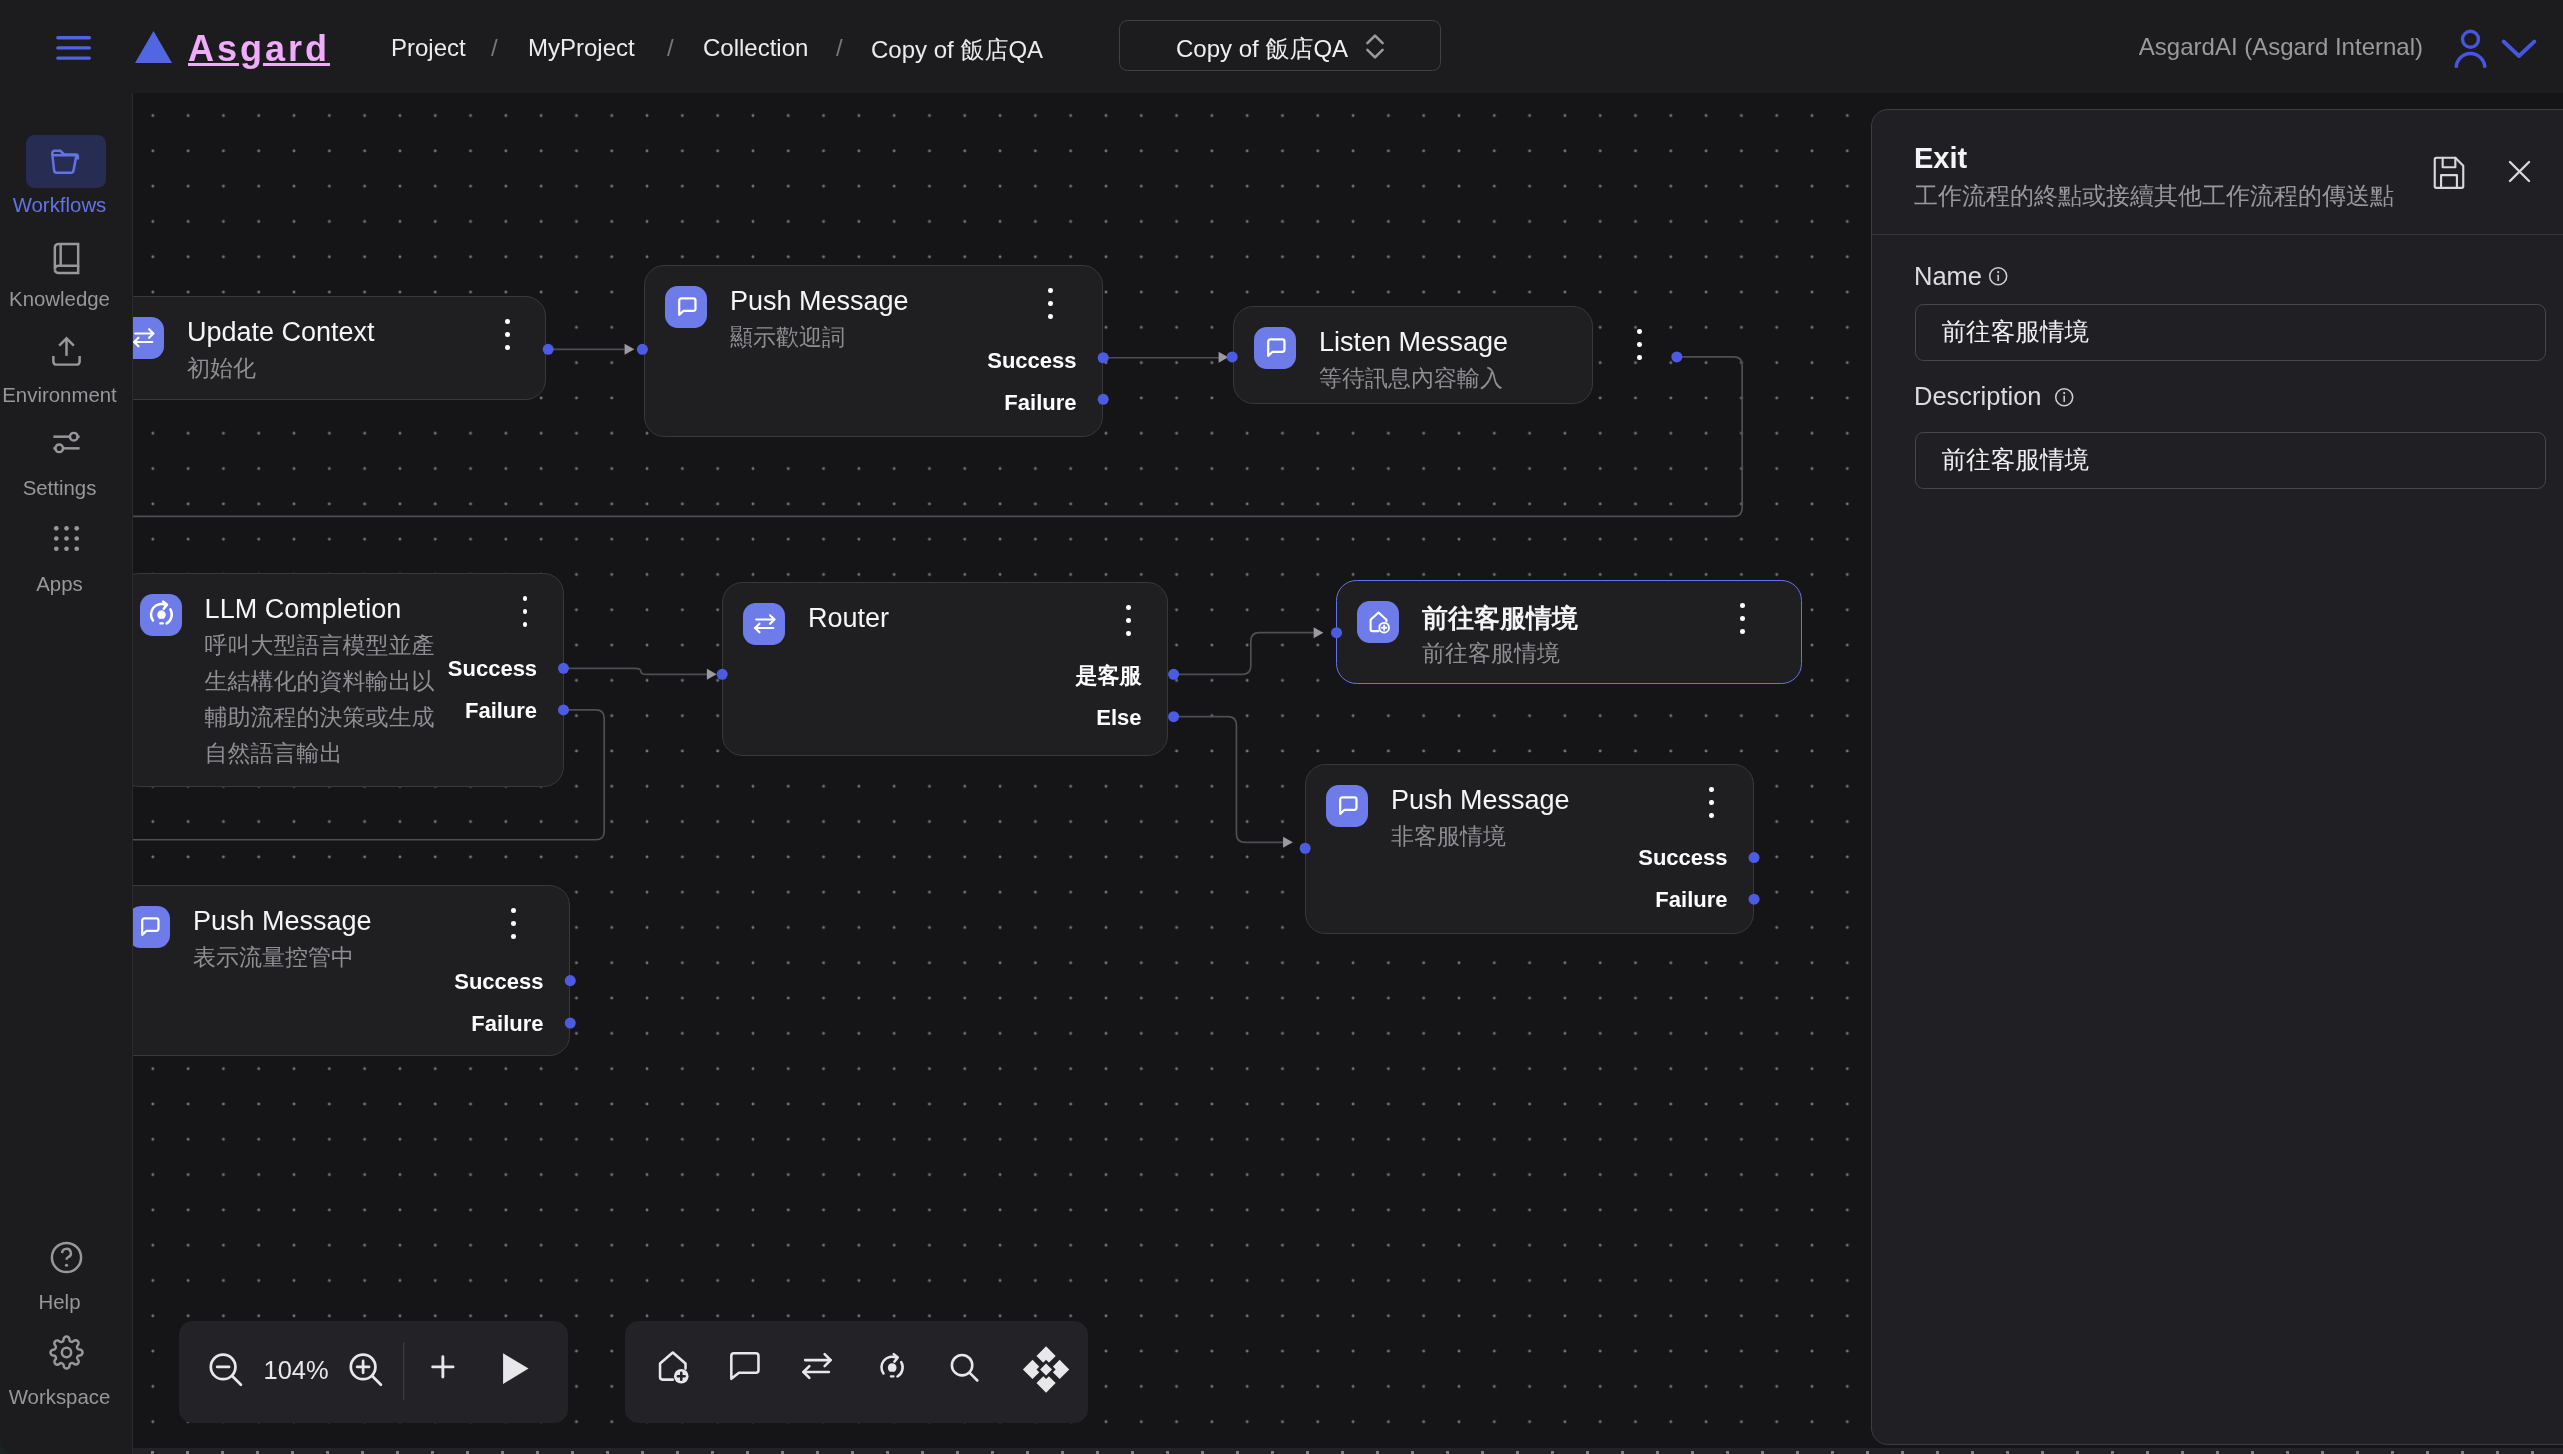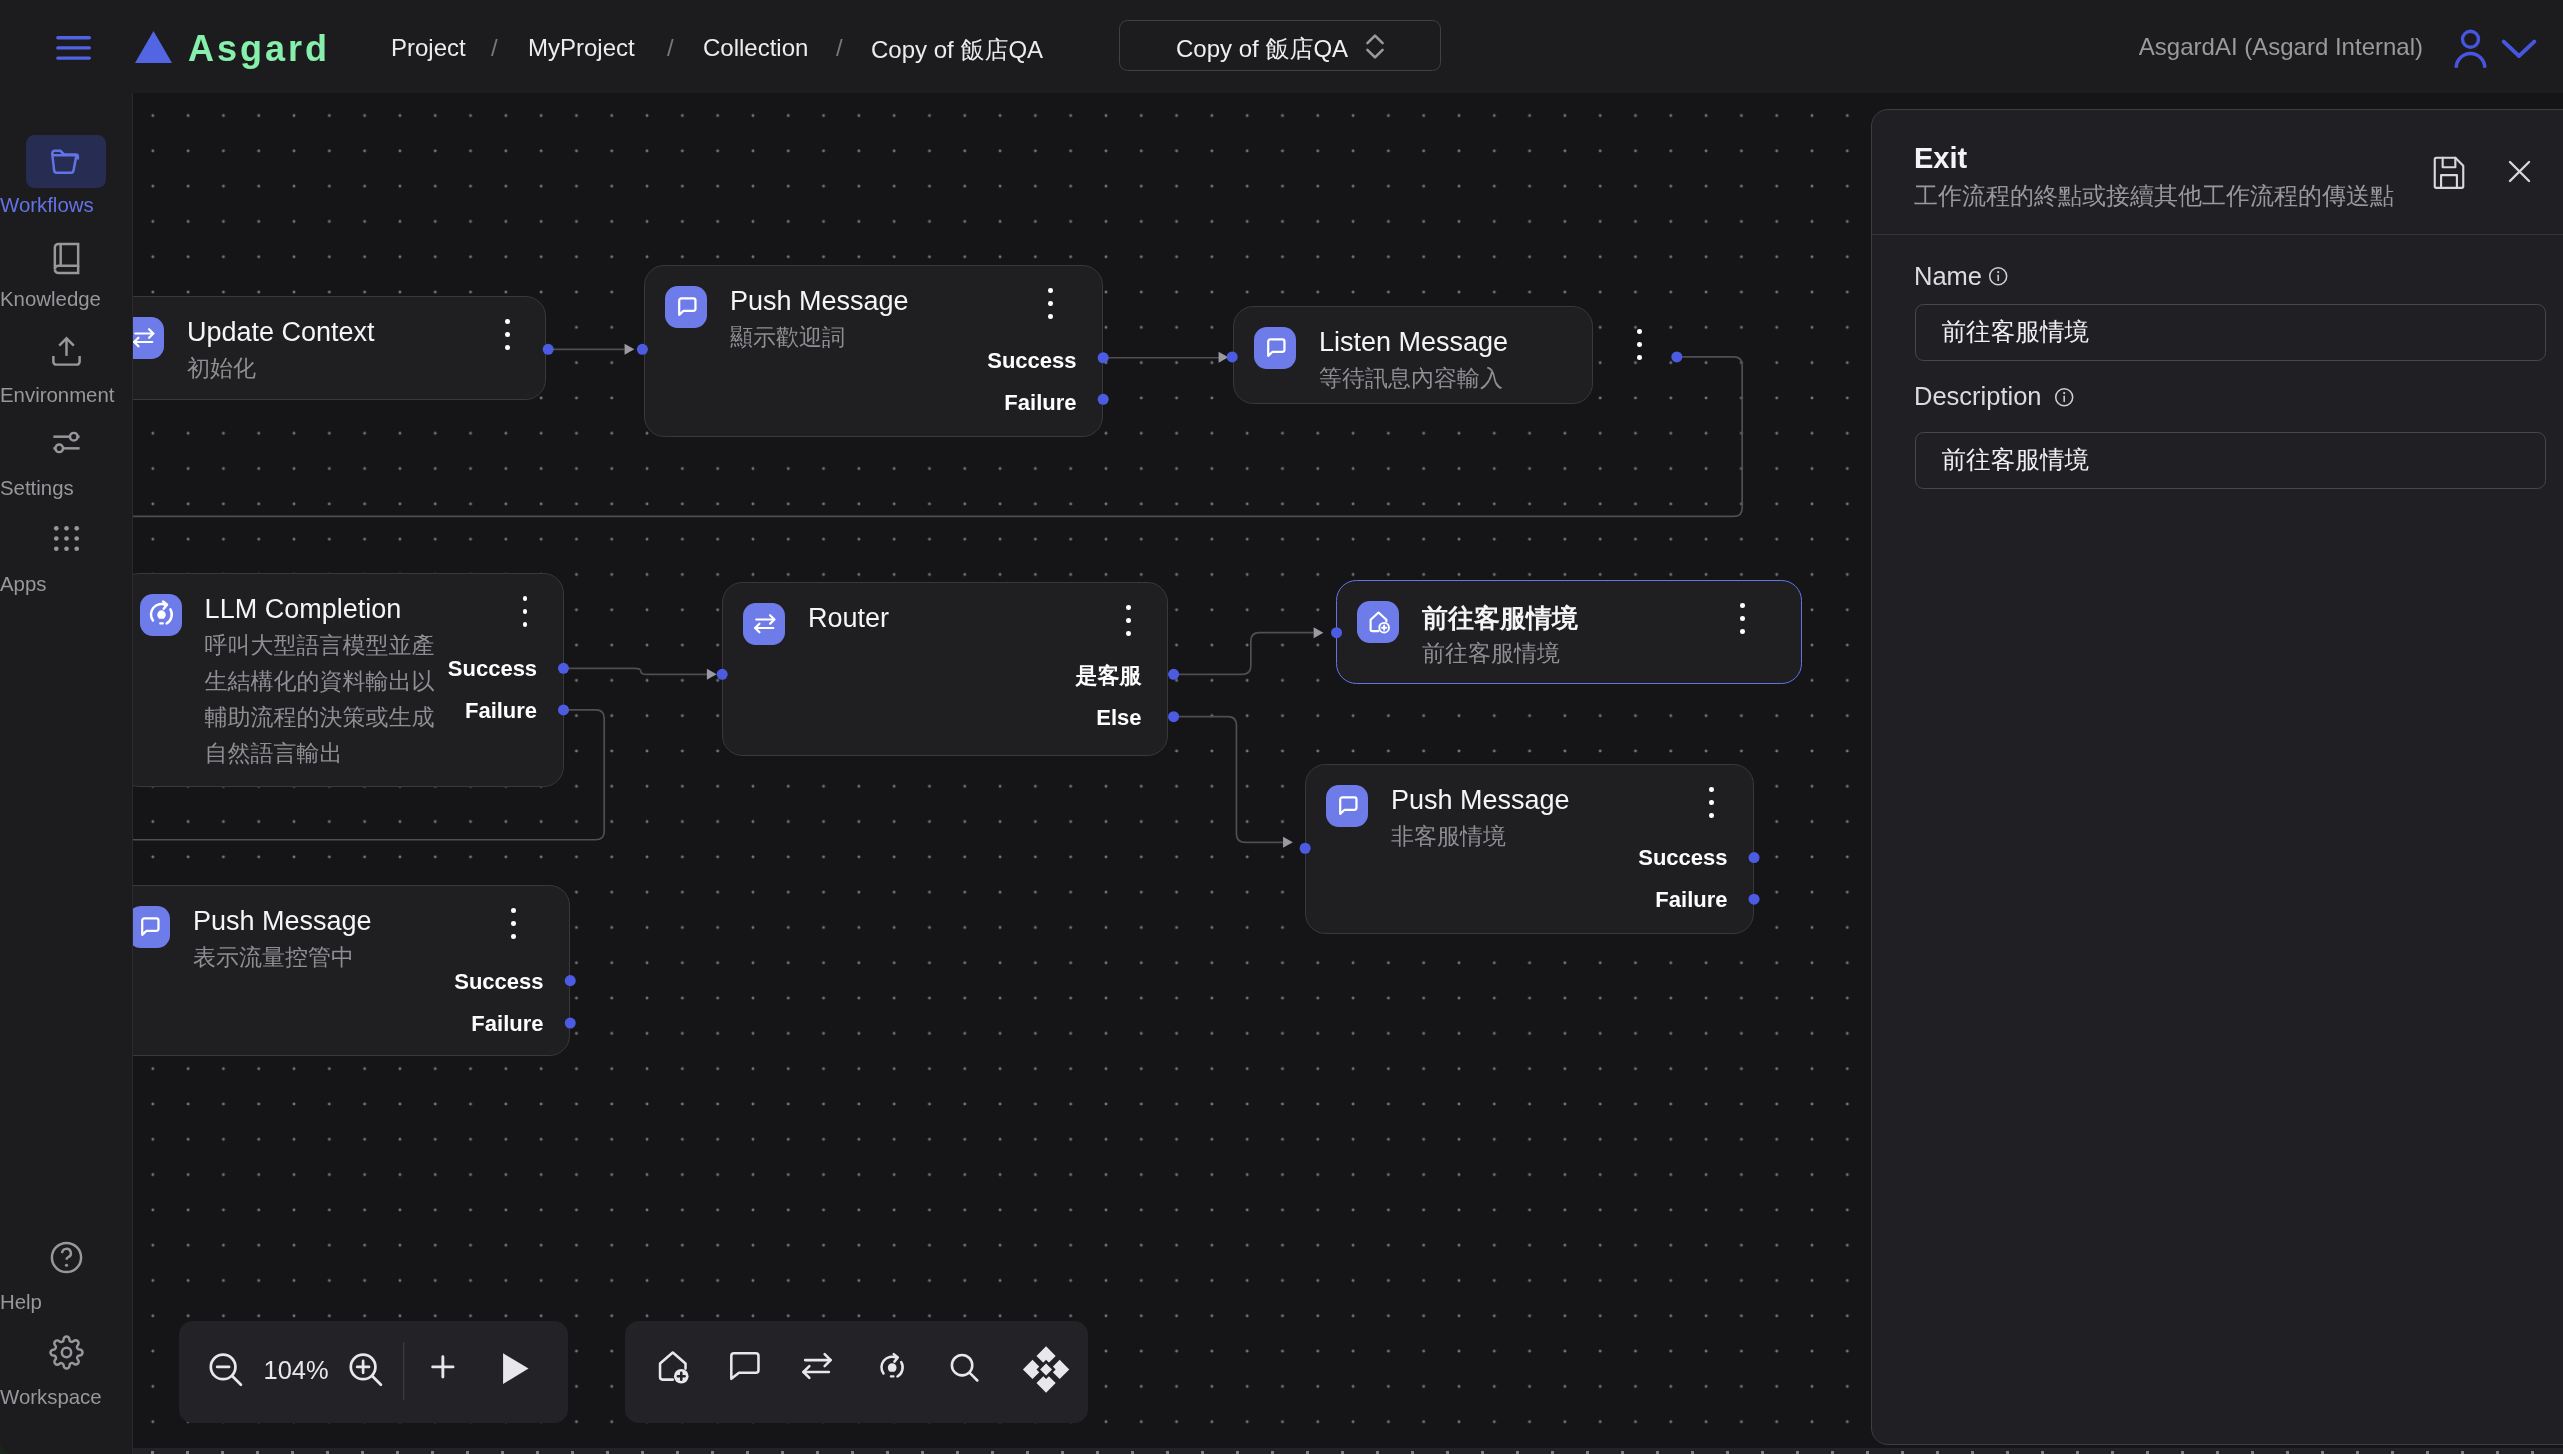--- a/index.html
+++ b/index.html
@@ -11,21 +11,21 @@
   .crumb { position:absolute; top:34px; font-size:24px; color:#ececee; white-space:nowrap; }
   .slash { color:#77777c; }
   #dropdown { position:absolute; left:1119px; top:20.4px; width:322px; height:51px;
     border:1.3px solid #404045; border-radius:8.5px; }
   #dropdown span { position:absolute; left:56px; top:12px; font-size:24px; color:#f0f0f2; }
   #acct { position:absolute; top:33px; right:140px; font-size:24px; color:#9a9a9e; }
   
   #sidebar { position:absolute; left:0; top:93px; width:133px; height:1362px; background:#1c1c1e; border-right:0.8px solid #2a2a2d;
      z-index:20; border-radius:0 0 0 15.3px; }
   #greencorner { position:absolute; left:0; top:1438px; width:13.6px; height:17px; background:#17251c; z-index:19;}
-  .sbitem { position:absolute; left:0; width:119px; text-align:left; font-size:20.4px; color:#97979c; }
+  .sbitem { position:absolute; left:0; width:119px; text-align:center; font-size:20.4px; color:#97979c; }
   .sbicon { position:absolute; left:49px; width:35px; height:35px; }
   #wfbox { position:absolute; left:25.5px; top:42px; width:80px; height:53px; background:#272d52; border-radius:8.5px; }
   
   #canvas { position:absolute; left:133px; top:93px; width:2430px; height:1362px; overflow:hidden;
     background:#151517; z-index:1; }
   #bstrip { position:absolute; left:0px; top:1355px; width:2430px; height:7.6px; background:#232327; }
   #bticks { position:absolute; left:0px; top:1358px; width:2430px; height:4.2px;
     background:repeating-linear-gradient(90deg,#232327 0px,#232327 18px,#7d7d82 18px,#7d7d82 21px,#232327 21px,#232327 35px); }
   
   .node { position:absolute; background:#1f1f22; border:1.3px solid #38383d; border-radius:20.4px; }
@@ -56,21 +56,21 @@
 
 <div id="topbar">
   <svg class="abs" style="left:56px;top:36px" width="36" height="25.5" viewBox="0 0 42 30">
     <rect x="0" y="0" width="41" height="4" rx="2" fill="#5063e3"></rect>
     <rect x="0" y="12" width="41" height="4" rx="2" fill="#5063e3"></rect>
     <rect x="0" y="24" width="41" height="4" rx="2" fill="#5063e3"></rect>
   </svg>
   <svg class="abs" style="left:135px;top:31px" width="37" height="32" viewBox="0 0 44 38">
     <polygon points="22,0 44,38 0,38" fill="#5265e2"></polygon>
   </svg>
-  <div class="abs" style="left:188px;top:28px;font-size:36px;font-weight:bold;color:#86efac;letter-spacing:3px;">Asgard</div>
+  <div class="abs" style="left:188px;top:28px;font-size:36px;font-weight:bold;color:#f0abfc;letter-spacing:3px;text-decoration:underline;">Asgard</div>
   <div class="crumb" style="left:391px">Project</div>
   <div class="crumb slash" style="left:491px">/</div>
   <div class="crumb" style="left:528px">MyProject</div>
   <div class="crumb slash" style="left:667px">/</div>
   <div class="crumb" style="left:703px">Collection</div>
   <div class="crumb slash" style="left:836px">/</div>
   <div class="crumb" style="left:871px">Copy of 飯店QA</div>
   <div id="dropdown">
     <span>Copy of 飯店QA</span>
     <svg class="abs" style="left:244px;top:12px" width="22" height="27" viewBox="0 0 26 32">

